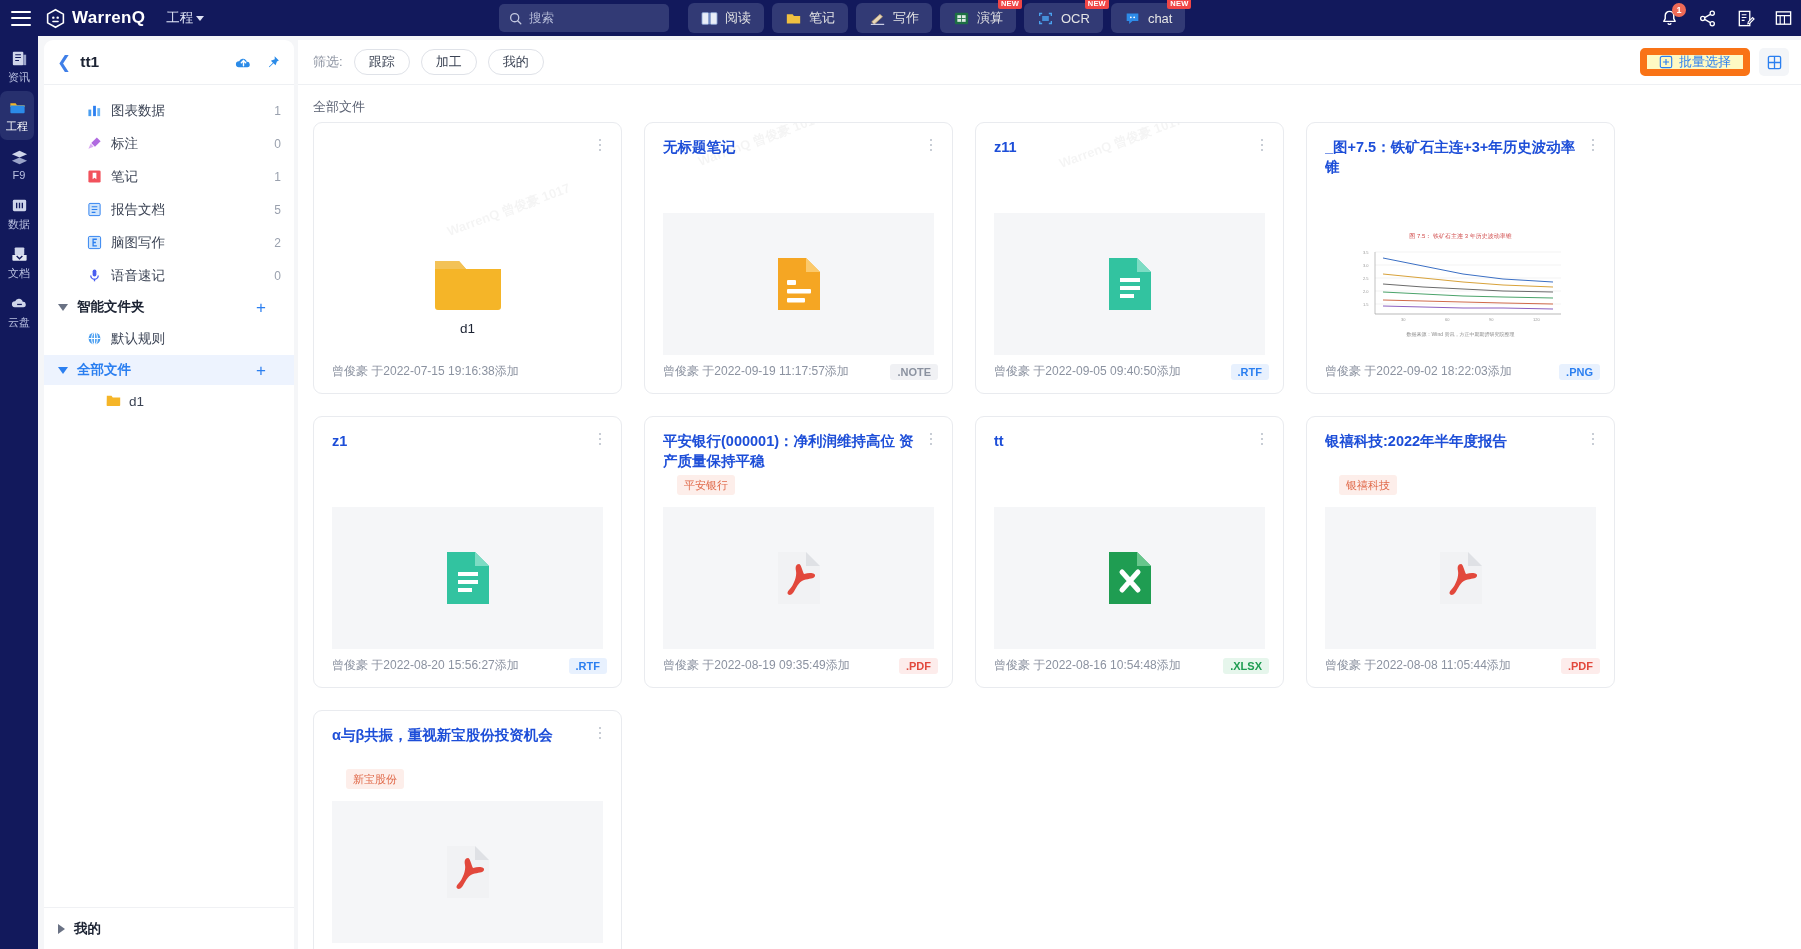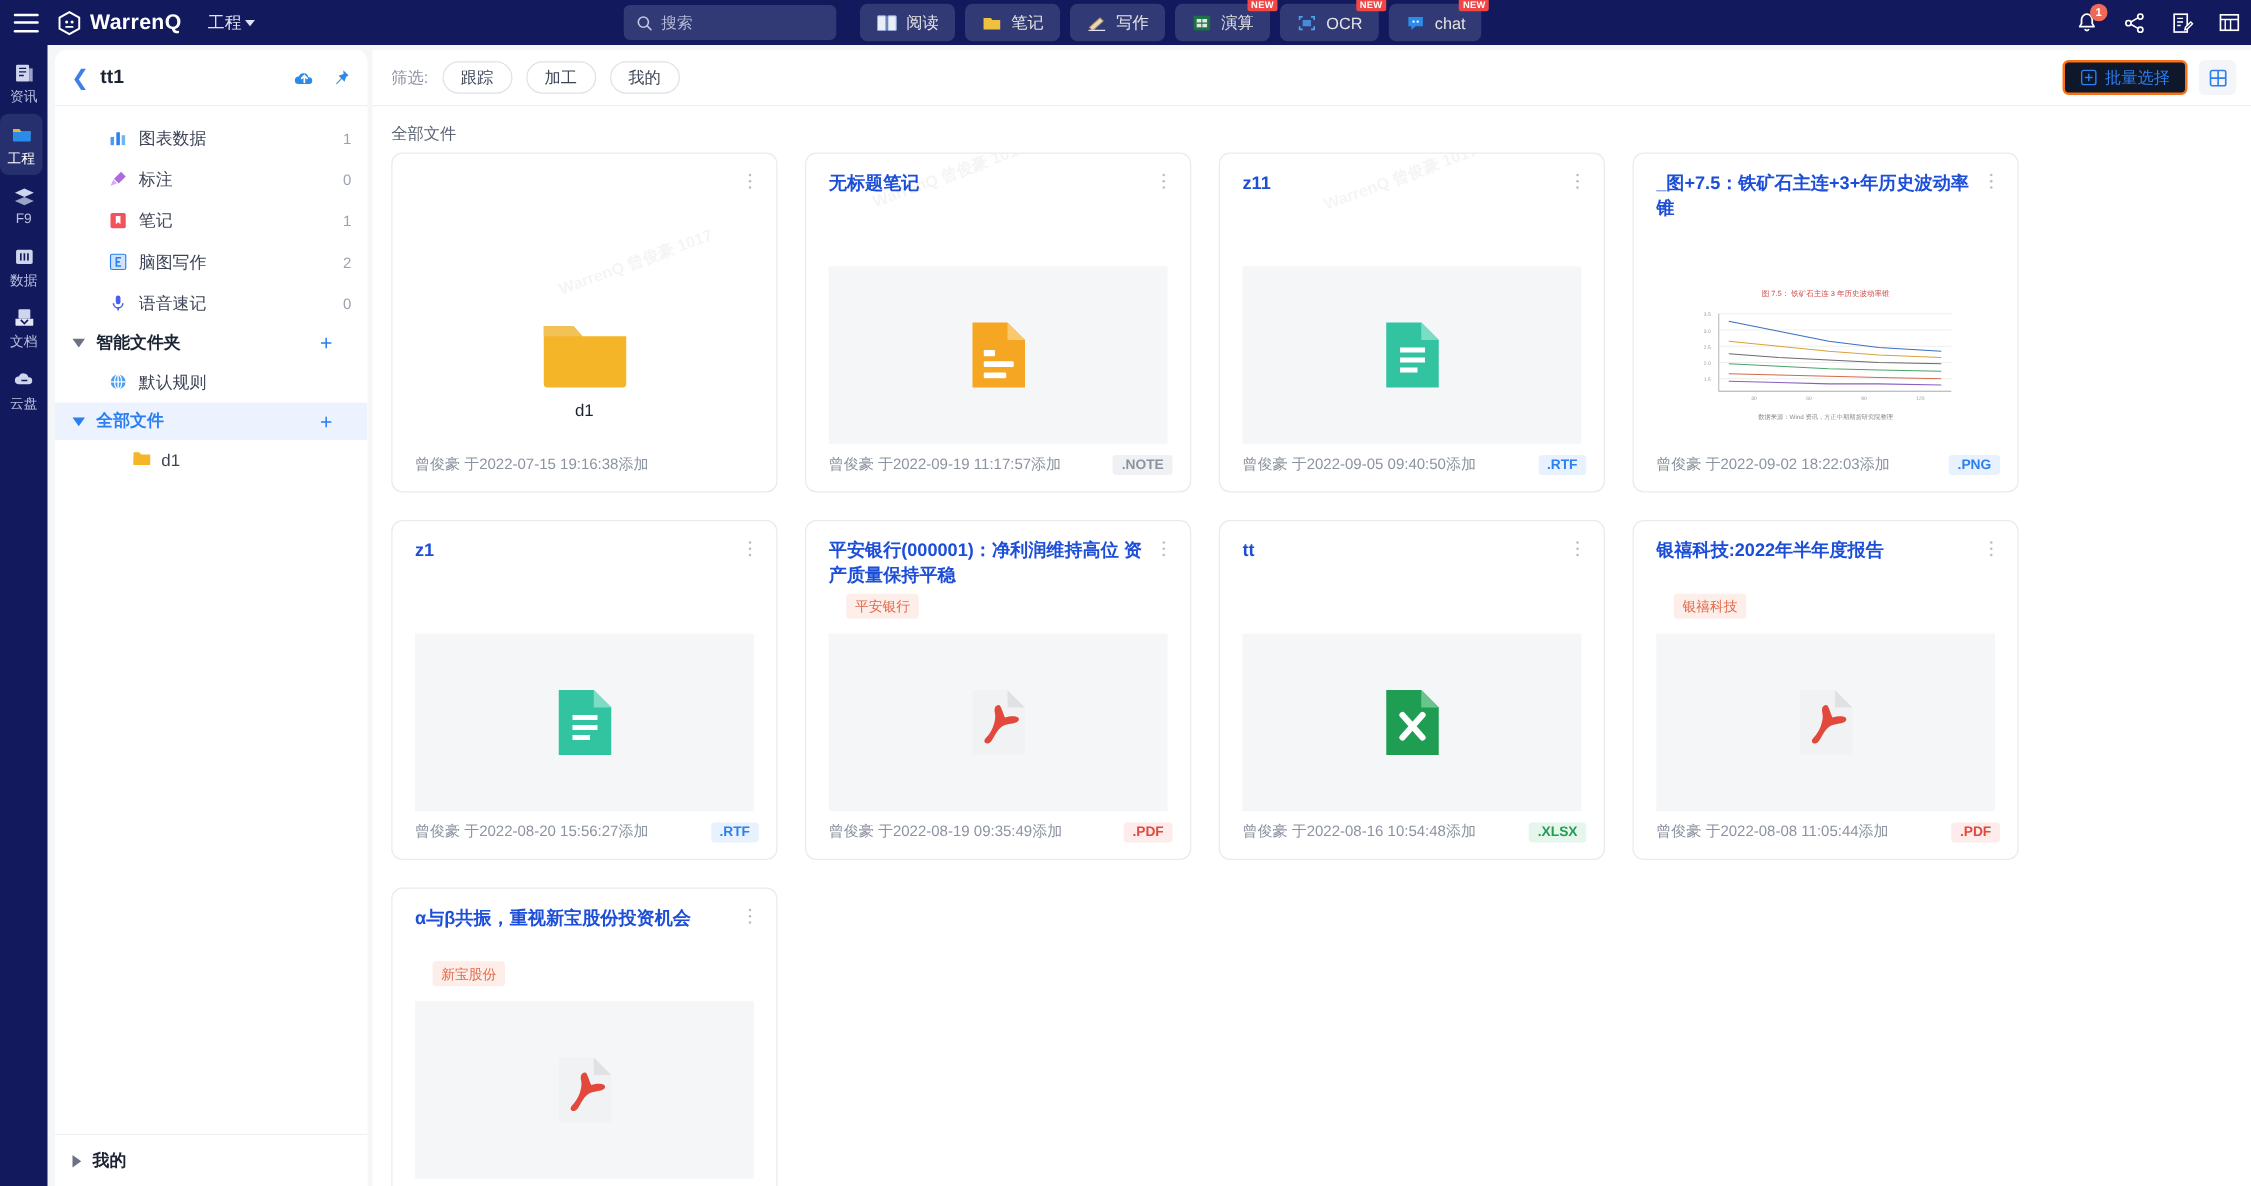--- a/index.html
+++ b/index.html
@@ -104,22 +104,22 @@
   .main { position: absolute; top: 40px; left: 298px; width: 1503px; height: 909px; background: #fff; }
   .filterbar { height: 45px; display: flex; align-items: center; padding-left: 15px; border-bottom: 1px solid #eef0f3; position: relative; }
   .filterbar .fl { font-size: 13px; color: #8b92a0; margin-right: 11px; }
   .chip {
     height: 26px; min-width: 50px; padding: 0 14px; border: 1px solid #dfe2e8; border-radius: 14px;
     display: flex; align-items: center; justify-content: center; font-size: 13px; color: #3c4455;
     margin-right: 11px; cursor: pointer; background: #fff;
   }
   .fb-right { position: absolute; right: 12px; display: flex; align-items: center; gap: 9px; }
   .btn-batch {
-    height: 28px; padding: 0 12px; border: 2px solid #f97316; border-radius: 5px; color: #2b7ff0;
-    font-size: 13px; display: flex; align-items: center; gap: 6px; cursor: pointer; background: #0f172a;
+    height: 28px; padding: 0 12px; border: 7px solid #f97316; border-radius: 5px; color: #2b7ff0;
+    font-size: 13px; display: flex; align-items: center; gap: 6px; cursor: pointer; background: #fef9c3;
   }
   .btn-grid { width: 30px; height: 28px; border-radius: 5px; background: #f3f5f8; display: flex; align-items: center; justify-content: center; cursor: pointer; }
 
   .section-label { padding: 13px 0 6px 15px; font-size: 13px; color: #5c6374; }
 
   .grid { padding: 0 0 0 15px; display: flex; flex-wrap: wrap; gap: 22px; }
   .card {
     width: 309px; height: 272px; background: #fff; border: 1px solid #e9ebef; border-radius: 9px;
     position: relative; overflow: hidden; cursor: pointer;
   }
@@ -359,20 +359,31 @@
       </div>
       <div class="tree-item">
         <span class="ti-ic">
           <svg width="15" height="15" viewBox="0 0 16 16">
               <rect x="1.5" y="1.5" width="13" height="13" rx="1.5" fill="#f2525c"></rect>
               <path d="M6 4 h4 v7 l-2-1.7 L6 11 Z" fill="#fff"></path>
             </svg>
         </span>
         <span class="ti-label">笔记</span>
         <span class="ti-count">1</span>
+      </div>
+      <div class="tree-item">
+        <span class="ti-ic">
+          <svg width="15" height="15" viewBox="0 0 16 16">
+              <rect x="2" y="1.5" width="12" height="13" rx="1.2" fill="#cfe4fb"></rect>
+              <rect x="2" y="1.5" width="12" height="13" rx="1.2" fill="none" stroke="#2b7ff0"></rect>
+              <path d="M5 5h6M5 8h6M5 11h4" stroke="#2b7ff0" stroke-width="1.2"></path>
+            </svg>
+        </span>
+        <span class="ti-label">报告文档</span>
+        <span class="ti-count">5</span>
       </div>
       <div class="tree-item">
         <span class="ti-ic">
           <svg width="15" height="15" viewBox="0 0 16 16">
               <rect x="1.5" y="1.5" width="13" height="13" rx="1.5" fill="#cfe4fb" stroke="#2b7ff0"></rect>
               <path d="M10.5 4.5 H6.5 v7 h4 M6.5 8 h3" stroke="#2b7ff0" stroke-width="1.4" fill="none"></path>
             </svg>
         </span>
         <span class="ti-label">脑图写作</span>
         <span class="ti-count">2</span>

